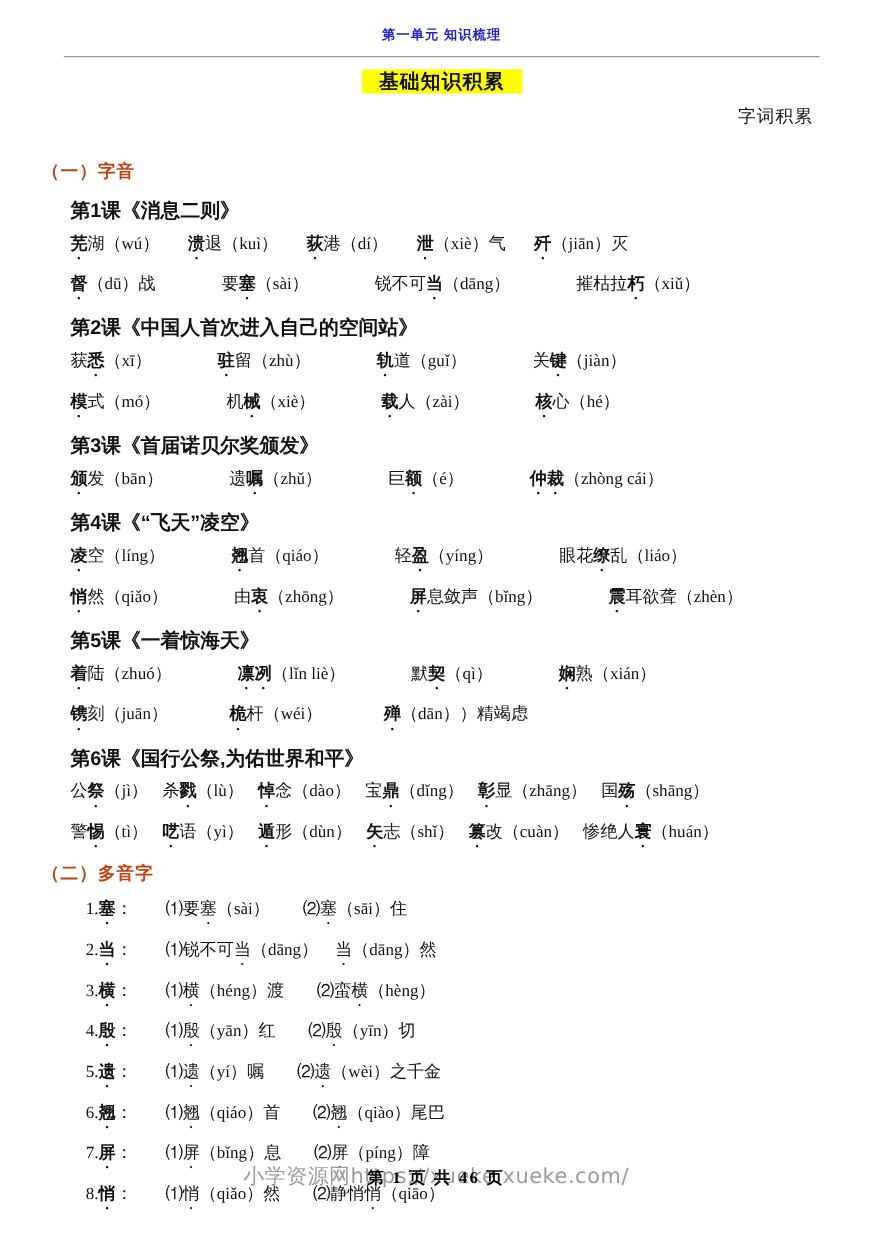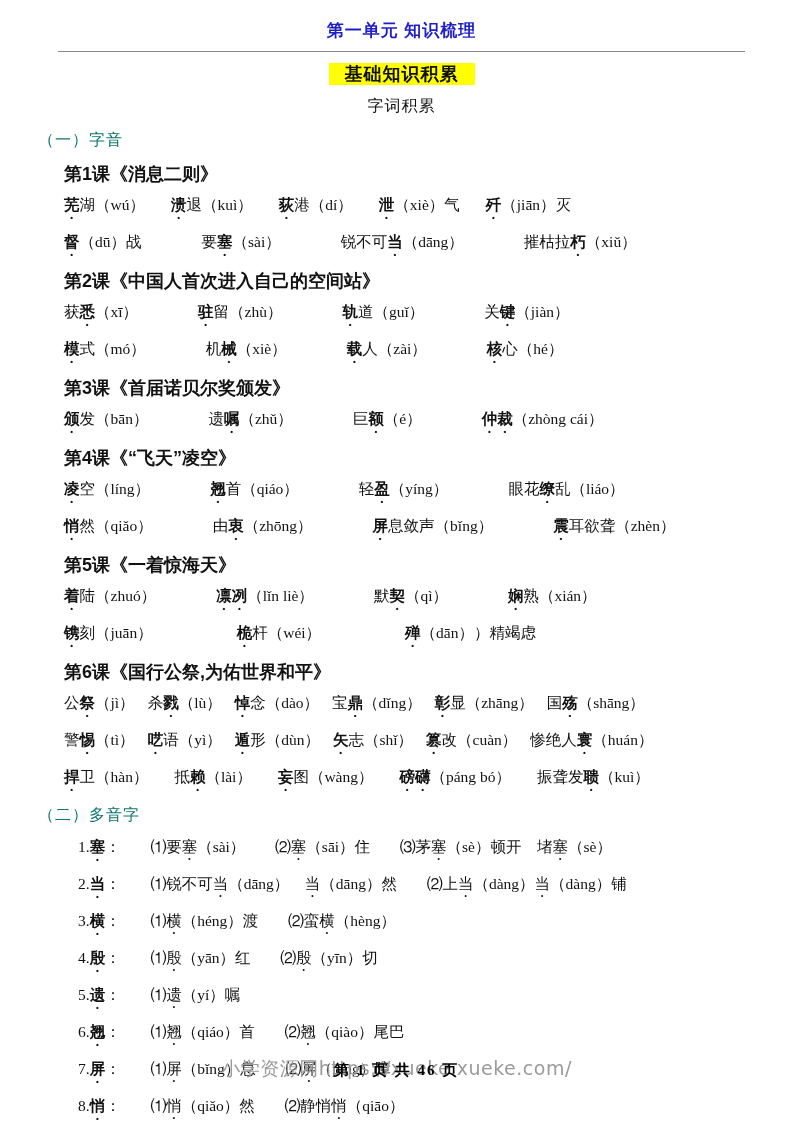--- a/index.html
+++ b/index.html
@@ -4,45 +4,45 @@
 <style>
   html,body{margin:0;padding:0;background:#ffffff;}
   body{
     width:793px;height:1122px;overflow:hidden;position:relative;
     font-family:"Liberation Serif","DejaVu Serif",serif;
     color:#121212;font-size:15.5px;
   }
   .page{padding:20px 54px 0 64px;position:relative;height:1102px;box-sizing:border-box;}
 
   .doc-title{
-    text-align:center;color:#1f1fc8;font-weight:bold;font-size:17px;
+    text-align:center;color:#1f1fc8;font-weight:bold;font-size:12px;
     font-family:"Liberation Sans","DejaVu Sans",sans-serif;
     letter-spacing:1px;margin:0 0 9px 0;line-height:22px;
   }
   .rule{border:none;border-top:1.5px solid #8a8a8a;margin:0 -6px 9px -6px;}
   .hl-line{text-align:center;margin:2px 0 6px 0;line-height:26px;}
   .hl{
     background:#ffff00;color:#111;font-weight:bold;font-size:18px;
     font-family:"Liberation Sans","DejaVu Sans",sans-serif;
     padding:1px 16px;letter-spacing:1px;
   }
-  .subtitle{text-align:center;font-size:16px;margin:4px 0 10px 0;line-height:24px;letter-spacing:1px;}
+  .subtitle{text-align:right;font-size:16px;margin:4px 0 26px 0;line-height:24px;letter-spacing:1px;}
 
   .sec-label{
-    color:#0f766e;font-weight:normal;font-size:16px;
+    color:#c2410c;font-weight:bold;font-size:16px;
     font-family:"Liberation Sans","DejaVu Sans",sans-serif;
     margin:8px 0 4px -26px;line-height:24px;letter-spacing:1px;
   }
   .course-title{
     font-weight:bold;font-size:18px;
     font-family:"Liberation Sans","DejaVu Sans",sans-serif;
     margin:11px 0 1px 0;line-height:22px;
   }
   .wrow{display:flex;flex-wrap:nowrap;align-items:flex-end;margin:9px 0;line-height:22px;white-space:nowrap;}
-  .wrow.n3{gap:84px}
+  .wrow.n3{gap:56px}
   .wrow.n4{gap:60px}
   .wrow.n5{gap:26px}
   .wrow.n6{gap:13px}
 
   .prow{display:flex;flex-wrap:nowrap;align-items:flex-start;gap:30px;margin:9px 0 9px 14px;line-height:22px;white-space:nowrap;}
 
   .em{
     font-family:"Liberation Sans","DejaVu Sans",sans-serif;font-weight:bold;
     text-emphasis:filled dot #111;-webkit-text-emphasis:filled dot #111;
     text-emphasis-position:under right;-webkit-text-emphasis-position:under;
@@ -146,56 +146,48 @@
         <span>国<b class="em">殇</b>（shāng）</span>
       </div>
       <div class="wrow n6">
         <span>警<b class="em">惕</b>（tì）</span>
         <span><b class="em">呓</b>语（yì）</span>
         <span><b class="em">遁</b>形（dùn）</span>
         <span><b class="em">矢</b>志（shǐ）</span>
         <span><b class="em">篡</b>改（cuàn）</span>
         <span>惨绝人<b class="em">寰</b>（huán）</span>
       </div>
-      <div class="wrow n5">
-        <span><b class="em">捍</b>卫（hàn）</span>
-        <span>抵<b class="em">赖</b>（lài）</span>
-        <span><b class="em">妄</b>图（wàng）</span>
-        <span><b class="em">磅礴</b>（páng  bó）</span>
-        <span>振聋发<b class="em">聩</b>（kuì）</span>
-      </div>
     </div>
 
   <div class="sec-label">（二）多音字</div>
 
   <div id="polyphones">
       <div class="prow">
         <span>1.<b class="em">塞</b>：</span>
         <span>⑴要<span class="dot">塞</span>（sài）</span>
         <span>⑵<span class="dot">塞</span>（sāi）住</span>
-        <span>⑶茅<span class="dot">塞</span>（sè）顿开　堵<span class="dot">塞</span>（sè）</span>
       </div>
       <div class="prow">
         <span>2.<b class="em">当</b>：</span>
         <span>⑴锐不可<span class="dot">当</span>（dāng）　<span class="dot">当</span>（dāng）然</span>
-        <span>⑵上<span class="dot">当</span>（dàng）<span class="dot">当</span>（dàng）铺</span>
       </div>
       <div class="prow">
         <span>3.<b class="em">横</b>：</span>
         <span>⑴<span class="dot">横</span>（héng）渡</span>
         <span>⑵蛮<span class="dot">横</span>（hèng）</span>
       </div>
       <div class="prow">
         <span>4.<b class="em">殷</b>：</span>
         <span>⑴<span class="dot">殷</span>（yān）红</span>
         <span>⑵<span class="dot">殷</span>（yīn）切</span>
       </div>
       <div class="prow">
         <span>5.<b class="em">遗</b>：</span>
         <span>⑴<span class="dot">遗</span>（yí）嘱</span>
+        <span>⑵<span class="dot">遗</span>（wèi）之千金</span>
       </div>
       <div class="prow">
         <span>6.<b class="em">翘</b>：</span>
         <span>⑴<span class="dot">翘</span>（qiáo）首</span>
         <span>⑵<span class="dot">翘</span>（qiào）尾巴</span>
       </div>
       <div class="prow">
         <span>7.<b class="em">屏</b>：</span>
         <span>⑴<span class="dot">屏</span>（bǐng）息</span>
         <span>⑵<span class="dot">屏</span>（píng）障</span>

